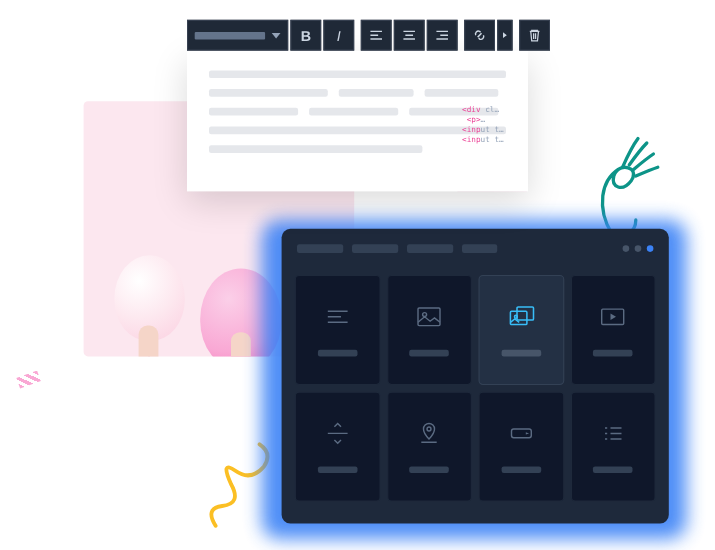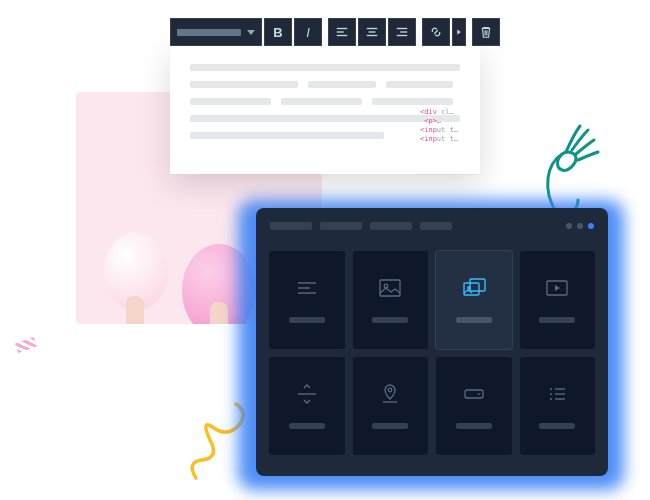--- a/index.html
+++ b/index.html
@@ -14,21 +14,21 @@
 .tb-sep { width: 2px; height: 28px; }
 .tb-btn svg { width: 14px; height: 14px; }
 
 
 .editor { position: absolute; top: 46px; left: 170px; width: 310px; height: 128px; background: #fff; box-shadow: 0 10px 30px rgba(0,0,0,0.15); padding: 18px 20px; z-index: 9; }
 .editor .line { background: #e5e7eb; height: 7px; border-radius: 2px; margin-bottom: 10px; }
 .editor .row { display: flex; gap: 10px; margin-bottom: 10px; }
 .editor .row .seg { background: #e5e7eb; height: 7px; border-radius: 2px; }
 .code-fold { position: absolute; top: 100px; left: 415px; width: 64px; height: 75px; z-index: 8; background: linear-gradient(135deg, #fff 0%, #fff 50%, transparent 50%); }
 .code-fold::before { content: ""; position: absolute; right: 0; bottom: 0; width: 64px; height: 64px; background: #fdf2f8; clip-path: polygon(100% 0, 100% 100%, 0 100%); }
-.code-text { position: absolute; top: 108px; left: 420px; font-size: 7px; line-height: 9px; font-family: monospace; z-index: 9; color: #f472b6; }
+.code-text { position: absolute; top: 96px; left: 420px; font-size: 7px; line-height: 9px; font-family: monospace; z-index: 9; color: #f472b6; }
 .code-text .tag { color: #ec4899; }
 .code-text .val { color: #94a3b8; }
 
 
 .imgcard { position: absolute; top: 92px; left: 76px; width: 246px; height: 232px; background: #fce7ef; border-radius: 4px; z-index: 5; overflow: hidden; }
 .balloon { position: absolute; border-radius: 50% 50% 48% 48%; }
 .b1 { width: 64px; height: 78px; left: 28px; top: 140px; background: radial-gradient(circle at 35% 30%, #fff 0%, #fde8ef 50%, #fbcfe0 100%); }
 .b2 { width: 74px; height: 92px; left: 106px; top: 152px; background: radial-gradient(circle at 35% 30%, #fbcfe8 0%, #f9a8d4 60%, #f472b6 100%); }
 .b3 { width: 72px; height: 88px; left: 186px; top: 118px; background: radial-gradient(circle at 35% 30%, #fbcfe8 0%, #f9a8d4 60%, #f472b6 100%); }
 .hand { position: absolute; width: 18px; height: 34px; background: #f5d5c8; border-radius: 8px 8px 4px 4px; }

